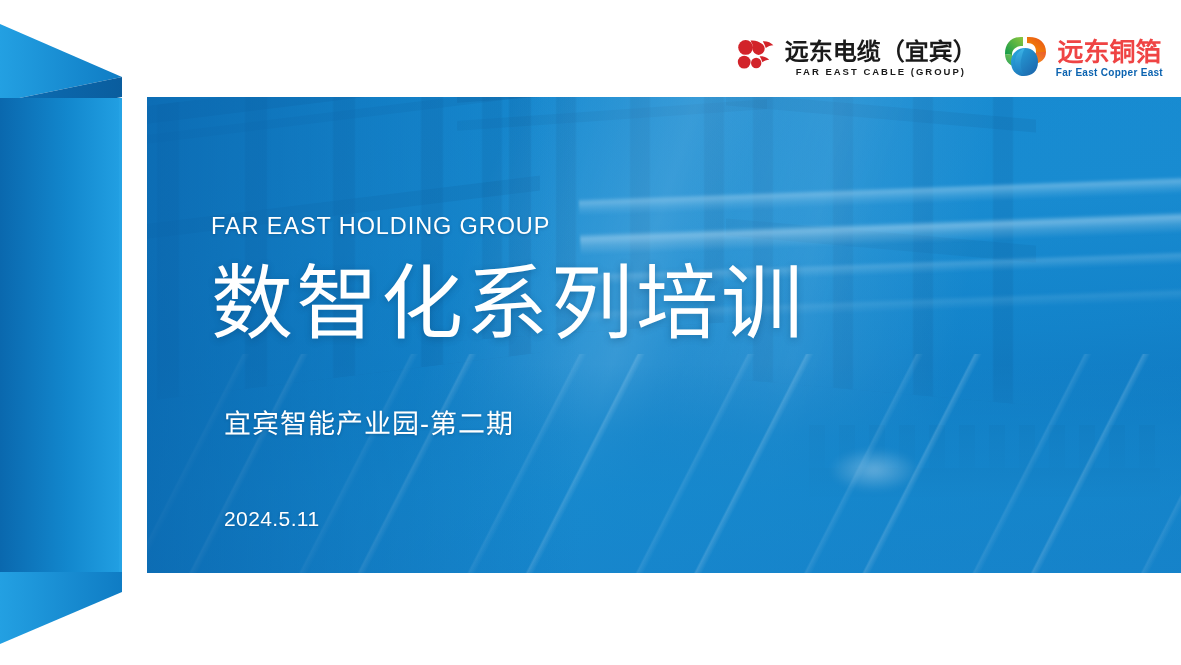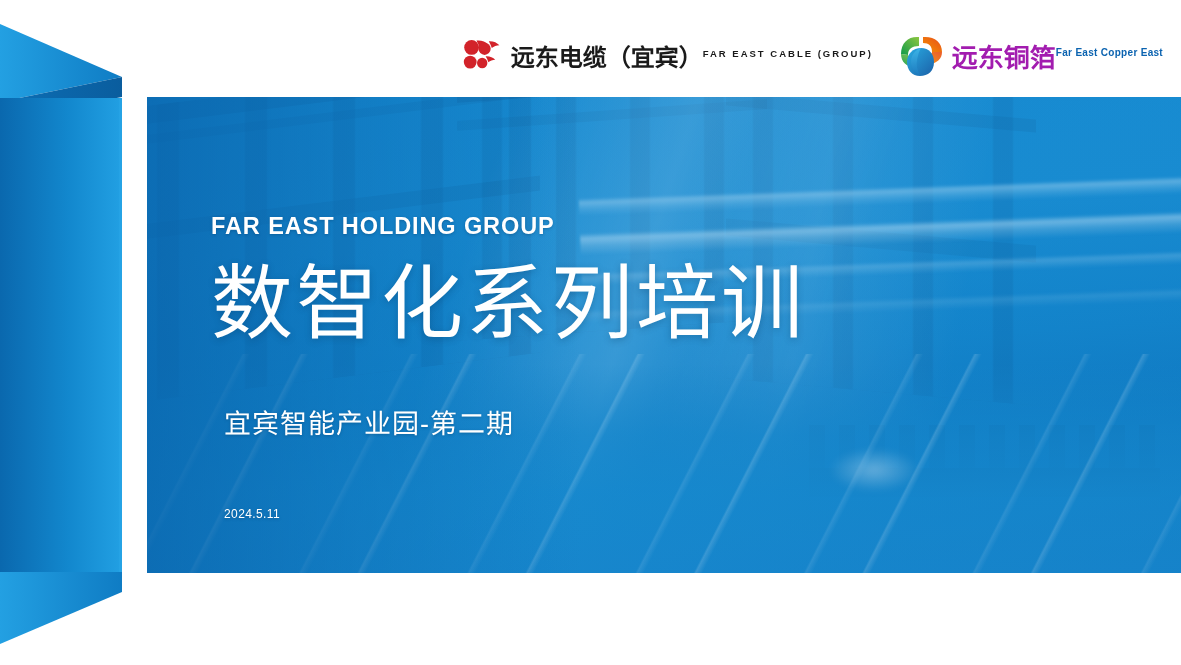--- a/index.html
+++ b/index.html
@@ -36,21 +36,21 @@
     display: flex;
     align-items: center;
     gap: 7px;
   }
   .logo-mark {
     display: block;
     flex: 0 0 auto;
   }
   .logo-text {
     display: flex;
-    flex-direction: row;
+    flex-direction: column;
     justify-content: center;
     line-height: 1;
     text-align: center;
   }
   .logo-cn {
     font-weight: 700;
     letter-spacing: .5px;
     white-space: nowrap;
   }
   .logo-en {
@@ -65,21 +65,21 @@
   }
   .logo-cable .logo-en {
     font-size: 9.5px;
     color: #1a1a1a;
     letter-spacing: 2.0px;
     margin-top: 3px;
   }
   
   .logo-foil .logo-cn {
     font-size: 26px;
-    color: #a21caf;
+    color: #ef4444;
     letter-spacing: 0px;
   }
   .logo-foil .logo-en {
     font-size: 10px;
     color: #0b63b0;
     letter-spacing: .3px;
     margin-top: 3px;
   }
 
   
@@ -266,21 +266,21 @@
     z-index: 30;
     color: #ffffff;
     text-shadow: 0 1px 3px rgba(4,52,92,.35);
   }
   .eyebrow {
     position: absolute;
     top: 213px;
     left: 0;
     font-size: 23.5px;
     letter-spacing: .9px;
-    font-weight: 700;
+    font-weight: 400;
     white-space: nowrap;
   }
   .headline {
     position: absolute;
     top: 252px;
     left: 0;
     font-size: 82px;
     line-height: 1.08;
     font-weight: 400;
     letter-spacing: 3px;
@@ -294,21 +294,21 @@
     left: 13px;
     font-size: 27px;
     letter-spacing: 1px;
     font-weight: 400;
     white-space: nowrap;
   }
   .datestamp {
     position: absolute;
     top: 507px;
     left: 13px;
-    font-size: 12px;
+    font-size: 21px;
     letter-spacing: .4px;
     font-weight: 400;
     white-space: nowrap;
   }
 
   
   .ribbon {
     position: absolute;
     left: 0;
     top: 24px;

